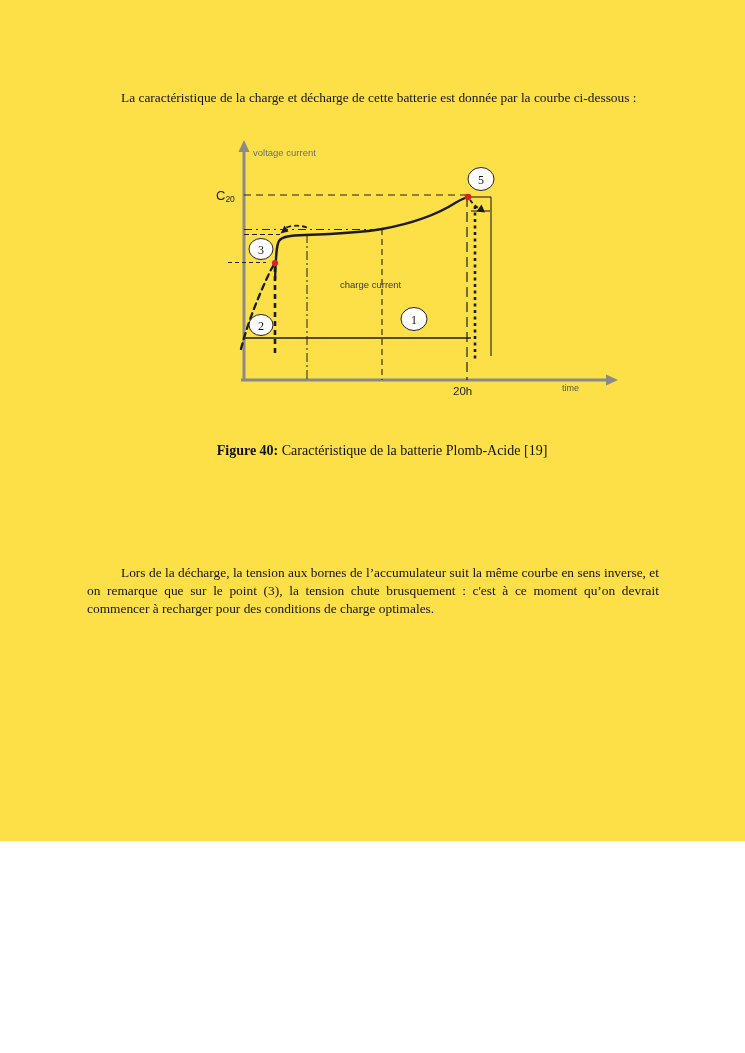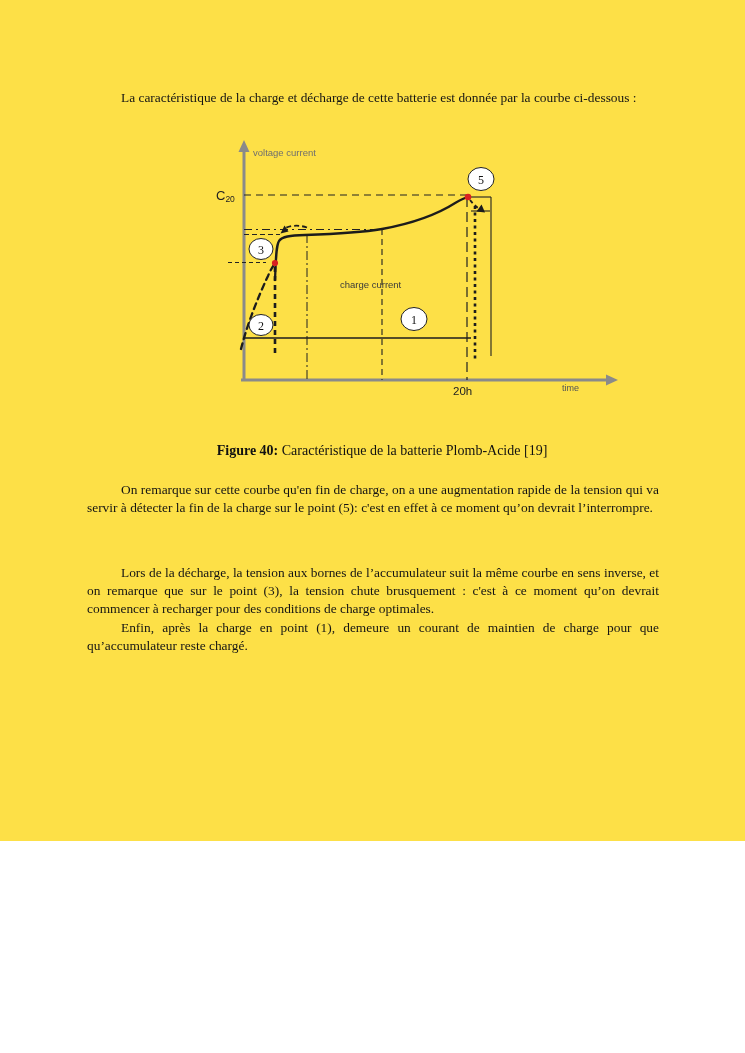--- a/index.html
+++ b/index.html
@@ -87,23 +87,21 @@
 
       <ellipse cx="271" cy="40" rx="13" ry="11.5" fill="#ffffff" stroke="#222" stroke-width="1"></ellipse>
       <text x="271" y="44.5" text-anchor="middle" font-size="12" fill="#111">5</text>
 
       <text x="130" y="149" class="sansline" font-size="9.5" fill="#3a3a3a">charge current</text>
     </svg>
   </div>
 
   <p class="caption" style="top:427px;"><b>Figure 40:</b><span> Caractéristique de la batterie Plomb-Acide [19]</span></p>
 
-  <p class="para" style="top:481px;">On remarque sur cette courbe qu'en fin de charge, on a une augmentation rapide de la tension qui va  servir à détecter la fin de la charge sur le point (5): c'est en effet à ce moment qu’on devrait l’interrompre.</p>
   <p class="para" style="top:564px;">Lors de la décharge, la tension aux bornes de l’accumulateur suit la même courbe en sens inverse, et on remarque que sur le point (3), la tension chute brusquement : c'est à ce moment qu’on devrait commencer à recharger pour des conditions de charge optimales.</p>
-  <p class="para" style="top:619px;">Enfin, après la charge en point  (1), demeure un courant de maintien de charge pour que qu’accumulateur reste chargé.</p>
 
   <svg class="footer-divider" viewBox="0 0 538 7" preserveAspectRatio="none">
     <rect x="0" y="3" width="538" height="1" fill="#111"></rect>
     <path d="M0,3.5 Q135,0.6 269,0.3 Q403,0.6 538,3.5 Q403,6.4 269,6.7 Q135,6.4 0,3.5 Z" fill="#000"></path>
   </svg>
 
   <p class="page-number">38</p>
 
 </div>
 

